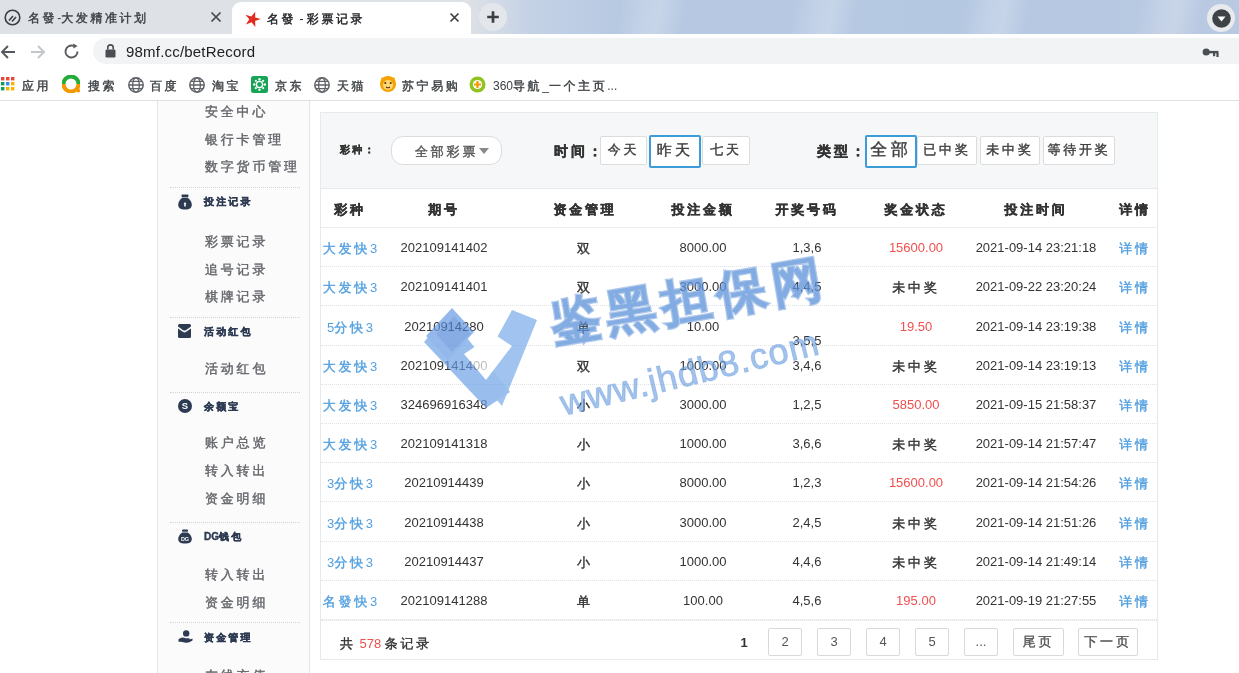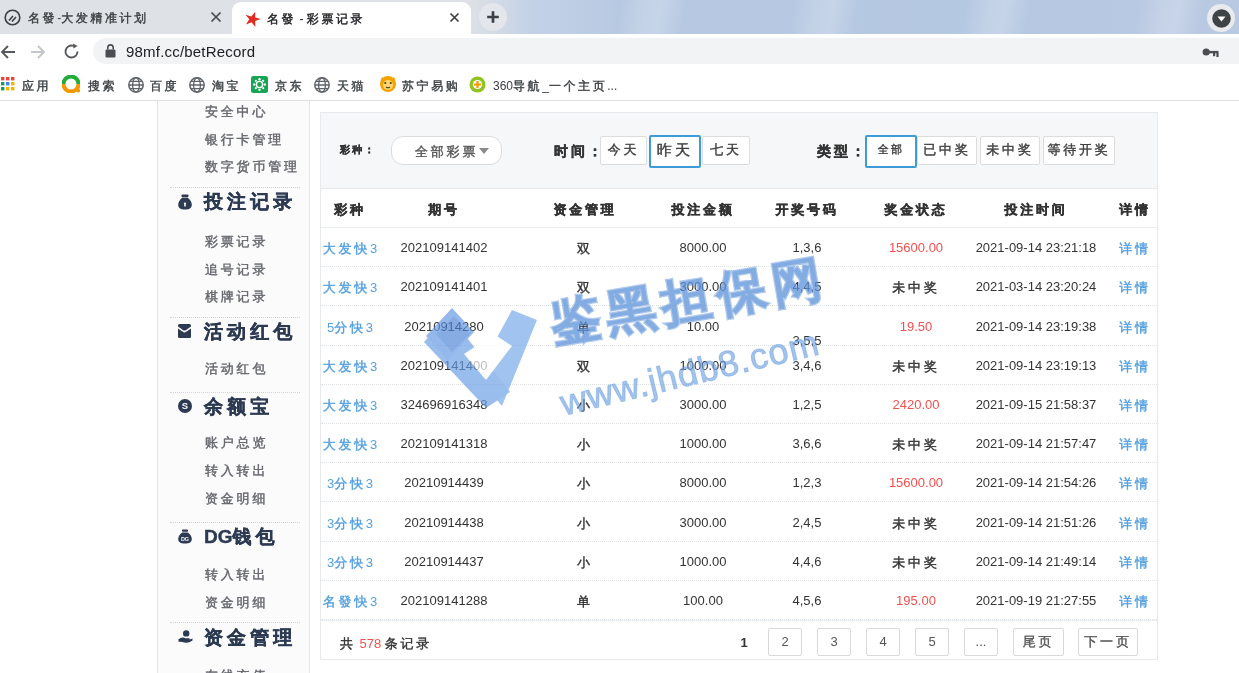--- a/index.html
+++ b/index.html
@@ -1,21 +1,21 @@
 <!DOCTYPE html>
 <html><head><meta charset="utf-8"><title>名發 - 彩票记录</title>
 <style>
 html,body{margin:0;padding:0}
 body{width:1239px;height:673px;position:relative;overflow:hidden;background:#fff;
  font-family:"Liberation Sans",sans-serif;}
 .a{position:absolute}
 .k{letter-spacing:.215em;-webkit-text-stroke:0.4px currentColor}
 .nav-sub,.nav-hdr{-webkit-text-stroke:0.4px currentColor}
 .nav-sub{font-size:13px;color:#63656a;height:18px;line-height:18px}
-.nav-hdr{font-size:19px;font-weight:bold;color:#2c3a52;height:20px;line-height:20px}
+.nav-hdr{font-size:10px;font-weight:bold;color:#2c3a52;height:20px;line-height:20px}
 .nav-div{border-top:1px dotted #d4d4d4;width:130px;left:170px}
 .fbtn{border:1px solid #dcdcdc;background:#fff;color:#404040;font-size:13px;text-align:center;border-radius:2px}
 .fbtn.sel{border:2px solid #3d9bd8}
 .hcell{font-size:13px;font-weight:bold;color:#333;text-align:center}
 .cell{font-size:13px;color:#333;text-align:center}
 .blue{color:#54a0e0}
 .red{color:#f0504f}
 .pbtn{border:1px solid #d9d9d9;background:#fff;color:#555;font-size:13px;text-align:center;border-radius:2px;height:26px;line-height:26px;top:628px}
 .bktxt{font-size:12px;color:#3c4043;height:16px;line-height:16px;top:78px}
 </style></head><body>
@@ -189,21 +189,21 @@
 <div class="a k" style="left:340px;top:143px;font-size:10px;font-weight:bold;color:#333">彩种：</div>
 <div class="a" style="left:391px;top:136px;width:109px;height:27px;background:#fff;border:1px solid #dcdcdc;border-radius:12px">
 <div class="a k" style="left:23px;top:6px;font-size:13px;color:#555">全部彩票</div>
 <div class="a" style="right:12px;top:11px;width:0;height:0;border-left:5px solid transparent;border-right:5px solid transparent;border-top:6px solid #8a8a8a"></div>
   </div>
 <div class="a k" style="left:554px;top:143px;font-size:14px;font-weight:bold;color:#333">时间：</div>
 <div class="a fbtn k" style="left:600px;top:136px;width:45px;height:27px;line-height:25px;font-size:13px">今天</div>
 <div class="a fbtn sel k" style="left:649px;top:135px;width:48px;height:29px;line-height:25px;font-size:15px">昨天</div>
 <div class="a fbtn k" style="left:702px;top:136px;width:46px;height:27px;line-height:25px;font-size:13px">七天</div>
 <div class="a k" style="left:817px;top:143px;font-size:14px;font-weight:bold;color:#333">类型：</div>
-<div class="a fbtn sel k" style="left:865px;top:135px;width:48px;height:29px;line-height:25px;font-size:11px">全部</div>
+<div class="a fbtn sel k" style="left:865px;top:135px;width:48px;height:29px;line-height:25px;font-size:17px">全部</div>
 <div class="a fbtn k" style="left:917px;top:136px;width:58px;height:27px;line-height:25px;font-size:13px">已中奖</div>
 <div class="a fbtn k" style="left:980px;top:136px;width:58px;height:27px;line-height:25px;font-size:13px">未中奖</div>
 <div class="a fbtn k" style="left:1043px;top:136px;width:70px;height:27px;line-height:25px;font-size:13px">等待开奖</div>
 <div class="a hcell k" style="left:290px;top:201px;width:120px">彩种</div>
 <div class="a hcell k" style="left:384px;top:201px;width:120px">期号</div>
 <div class="a hcell k" style="left:525px;top:201px;width:120px">资金管理</div>
 <div class="a hcell k" style="left:643px;top:201px;width:120px">投注金额</div>
 <div class="a hcell k" style="left:747px;top:201px;width:120px">开奖号码</div>
 <div class="a hcell k" style="left:856px;top:201px;width:120px">奖金状态</div>
 <div class="a hcell k" style="left:976px;top:201px;width:120px">投注时间</div>
@@ -218,21 +218,21 @@
 <div class="a cell red" style="left:856px;top:240.1px;width:120px">15600.00</div>
 <div class="a cell" style="left:956px;top:240.1px;width:160px">2021-09-14 23:21:18</div>
 <div class="a cell blue k" style="left:1095px;top:240.1px;width:80px">详情</div>
 <div class="a" style="left:321px;top:267.2px;width:836px;border-bottom:1px dotted #e0e3e6;height:38.2px"></div>
 <div class="a cell blue" style="left:290px;top:279.3px;width:120px"><span class="k">大发快</span>3</div>
 <div class="a cell" style="left:384px;top:279.3px;width:120px">202109141401</div>
 <div class="a cell k" style="left:525px;top:279.3px;width:120px">双</div>
 <div class="a cell" style="left:643px;top:279.3px;width:120px">3000.00</div>
 <div class="a cell" style="left:747px;top:279.3px;width:120px">4,4,5</div>
 <div class="a cell k" style="left:856px;top:279.3px;width:120px">未中奖</div>
-<div class="a cell" style="left:956px;top:279.3px;width:160px">2021-03-14 23:20:24</div>
+<div class="a cell" style="left:956px;top:279.3px;width:160px">2021-09-22 23:20:24</div>
 <div class="a cell blue k" style="left:1095px;top:279.3px;width:80px">详情</div>
 <div class="a" style="left:321px;top:306.4px;width:836px;border-bottom:1px dotted #e0e3e6;height:38.2px"></div>
 <div class="a cell blue" style="left:290px;top:318.5px;width:120px">5<span class="k">分快</span>3</div>
 <div class="a cell" style="left:384px;top:318.5px;width:120px">20210914280</div>
 <div class="a cell k" style="left:525px;top:318.5px;width:120px">单</div>
 <div class="a cell" style="left:643px;top:318.5px;width:120px">10.00</div>
 <div class="a cell" style="left:747px;top:333px;width:120px">3,5,5</div>
 <div class="a cell red" style="left:856px;top:318.5px;width:120px">19.50</div>
 <div class="a cell" style="left:956px;top:318.5px;width:160px">2021-09-14 23:19:38</div>
 <div class="a cell blue k" style="left:1095px;top:318.5px;width:80px">详情</div>
@@ -244,21 +244,21 @@
 <div class="a cell" style="left:747px;top:357.7px;width:120px">3,4,6</div>
 <div class="a cell k" style="left:856px;top:357.7px;width:120px">未中奖</div>
 <div class="a cell" style="left:956px;top:357.7px;width:160px">2021-09-14 23:19:13</div>
 <div class="a cell blue k" style="left:1095px;top:357.7px;width:80px">详情</div>
 <div class="a" style="left:321px;top:384.8px;width:836px;border-bottom:1px dotted #e0e3e6;height:38.2px"></div>
 <div class="a cell blue" style="left:290px;top:396.9px;width:120px"><span class="k">大发快</span>3</div>
 <div class="a cell" style="left:384px;top:396.9px;width:120px">324696916348</div>
 <div class="a cell k" style="left:525px;top:396.9px;width:120px">小</div>
 <div class="a cell" style="left:643px;top:396.9px;width:120px">3000.00</div>
 <div class="a cell" style="left:747px;top:396.9px;width:120px">1,2,5</div>
-<div class="a cell red" style="left:856px;top:396.9px;width:120px">2420.00</div>
+<div class="a cell red" style="left:856px;top:396.9px;width:120px">5850.00</div>
 <div class="a cell" style="left:956px;top:396.9px;width:160px">2021-09-15 21:58:37</div>
 <div class="a cell blue k" style="left:1095px;top:396.9px;width:80px">详情</div>
 <div class="a" style="left:321px;top:424.0px;width:836px;border-bottom:1px dotted #e0e3e6;height:38.2px"></div>
 <div class="a cell blue" style="left:290px;top:436.1px;width:120px"><span class="k">大发快</span>3</div>
 <div class="a cell" style="left:384px;top:436.1px;width:120px">202109141318</div>
 <div class="a cell k" style="left:525px;top:436.1px;width:120px">小</div>
 <div class="a cell" style="left:643px;top:436.1px;width:120px">1000.00</div>
 <div class="a cell" style="left:747px;top:436.1px;width:120px">3,6,6</div>
 <div class="a cell k" style="left:856px;top:436.1px;width:120px">未中奖</div>
 <div class="a cell" style="left:956px;top:436.1px;width:160px">2021-09-14 21:57:47</div>

